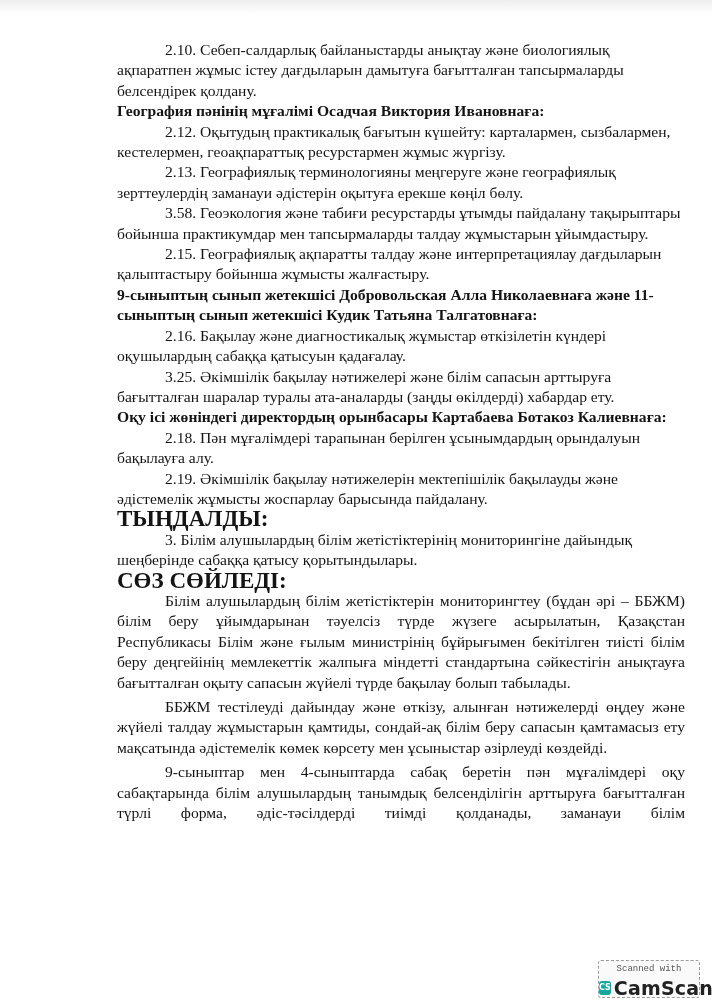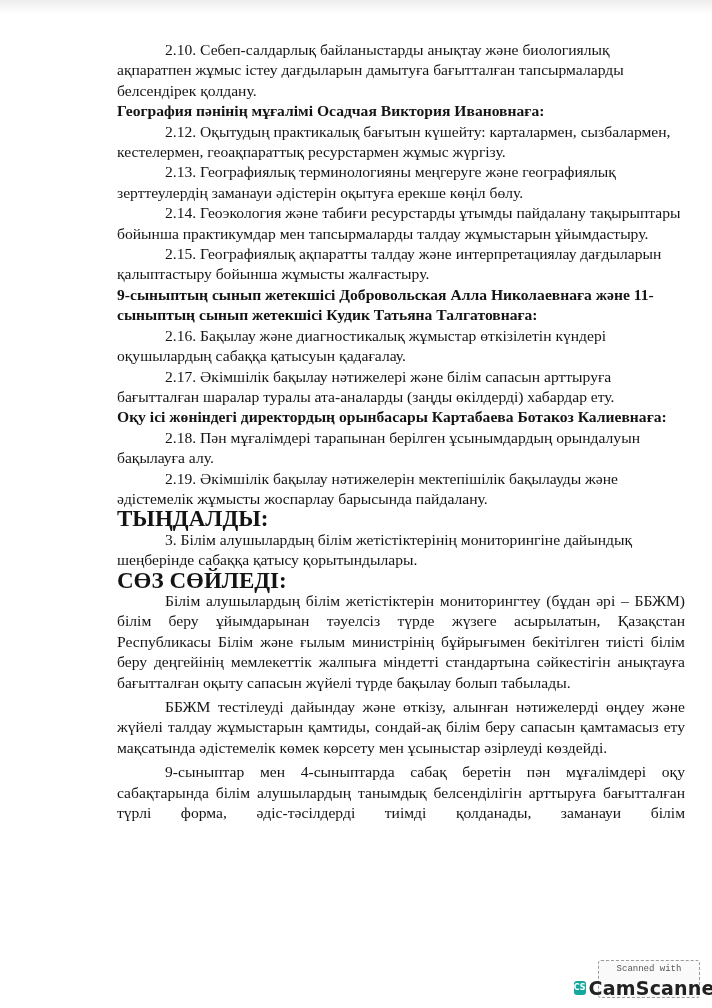--- a/index.html
+++ b/index.html
@@ -14,39 +14,39 @@
   .big { font-weight: bold; font-size: 23px; }
   .just { text-align: justify; text-align-last: left; }
   .just-full { text-align: justify; text-align-last: justify; }
   .scan-top { position: absolute; left: 0; top: 0; width: 712px; height: 14px; background: linear-gradient(#eeeeee, #ffffff); }
   .badge {
     position: absolute; left: 598px; top: 960px; width: 100px; height: 36px;
     border: 1px dashed #9a9a9a; border-radius: 3px; background: #fafafa;
     font-family: "DejaVu Sans", sans-serif; text-align: center;
   }
   .badge .l1 { font-size: 9px; color: #555; margin-top: 3px; line-height: 11px; font-family: Liberation Mono, monospace; }
-  .badge .l2 { display: flex; align-items: center; justify-content: center; margin-top: 2px; }
+  .badge .l2 { display: flex; align-items: center; justify-content: space-between; margin-top: 2px; }
   .cs-icon { width: 14px; height: 14px; background: #13a89e; border-radius: 3px; color: #fff; font-size: 8px; font-weight: bold; line-height: 14px; text-align: center; margin-right: 3px; }
   .cs-name { font-size: 19px; color: #222; font-weight: bold; letter-spacing: 0.2px; }
 </style>
 </head>
 <body>
 
 <div class="scan-top"></div>
 
 <div class="page">
   <p class="p ind" style="margin-top:2px">2.10. Себеп-салдарлық байланыстарды анықтау және биологиялық ақпаратпен жұмыс істеу дағдыларын дамытуға бағытталған тапсырмаларды белсендірек қолдану.</p>
   <p class="p bold">География пәнінің мұғалімі Осадчая Виктория Ивановнаға:</p>
   <p class="p ind">2.12. Оқытудың практикалық бағытын күшейту: карталармен, сызбалармен, кестелермен, геоақпараттық ресурстармен жұмыс жүргізу.</p>
   <p class="p ind">2.13. Географиялық терминологияны меңгеруге және географиялық зерттеулердің заманауи әдістерін оқытуға ерекше көңіл бөлу.</p>
-  <p class="p ind">2.14. Геоэкология және табиғи ресурстарды ұтымды пайдалану тақырыптары бойынша практикумдар мен тапсырмаларды талдау жұмыстарын ұйымдастыру.</p>
+  <p class="p ind">3.58. Геоэкология және табиғи ресурстарды ұтымды пайдалану тақырыптары бойынша практикумдар мен тапсырмаларды талдау жұмыстарын ұйымдастыру.</p>
   <p class="p ind">2.15. Географиялық ақпаратты талдау және интерпретациялау дағдыларын қалыптастыру бойынша жұмысты жалғастыру.</p>
   <p class="p bold">9-сыныптың сынып жетекшісі Добровольская Алла Николаевнаға және 11-сыныптың сынып жетекшісі Кудик Татьяна Талгатовнаға:</p>
   <p class="p ind">2.16. Бақылау және диагностикалық жұмыстар өткізілетін күндері оқушылардың сабаққа қатысуын қадағалау.</p>
-  <p class="p ind">2.17. Әкімшілік бақылау нәтижелері және білім сапасын арттыруға бағытталған шаралар туралы ата-аналарды (заңды өкілдерді) хабардар ету.</p>
+  <p class="p ind">3.25. Әкімшілік бақылау нәтижелері және білім сапасын арттыруға бағытталған шаралар туралы ата-аналарды (заңды өкілдерді) хабардар ету.</p>
   <p class="p bold">Оқу ісі жөніндегі директордың орынбасары Картабаева Ботакоз Калиевнаға:</p>
   <p class="p ind">2.18. Пән мұғалімдері тарапынан берілген ұсынымдардың орындалуын бақылауға алу.</p>
   <p class="p ind">2.19. Әкімшілік бақылау нәтижелерін мектепішілік бақылауды және әдістемелік жұмысты жоспарлау барысында пайдалану.</p>
   <p class="p big">ТЫҢДАЛДЫ:</p>
   <p class="p ind">3. Білім алушылардың білім жетістіктерінің мониторингіне дайындық шеңберінде сабаққа қатысу қорытындылары.</p>
   <p class="p big">СӨЗ СӨЙЛЕДІ:</p>
   <p class="p ind just">Білім алушылардың  білім жетістіктерін мониторингтеу (бұдан әрі – ББЖМ) білім беру ұйымдарынан тәуелсіз түрде жүзеге асырылатын, Қазақстан Республикасы Білім және ғылым министрінің бұйрығымен бекітілген тиісті білім беру деңгейінің мемлекеттік жалпыға міндетті стандартына сәйкестігін анықтауға бағытталған оқыту сапасын жүйелі түрде бақылау болып табылады.</p>
   <p class="p ind just" style="margin-top:4px">ББЖМ тестілеуді дайындау және өткізу, алынған нәтижелерді өңдеу және жүйелі талдау жұмыстарын қамтиды, сондай-ақ білім беру сапасын қамтамасыз ету мақсатында әдістемелік көмек көрсету мен ұсыныстар әзірлеуді көздейді.</p>
   <p class="p ind just-full" style="margin-top:4px">9-сыныптар мен 4-сыныптарда сабақ беретін пән мұғалімдері оқу сабақтарында білім алушылардың танымдық белсенділігін арттыруға бағытталған түрлі форма, әдіс-тәсілдерді тиімді қолданады, заманауи білім</p>
 </div>

